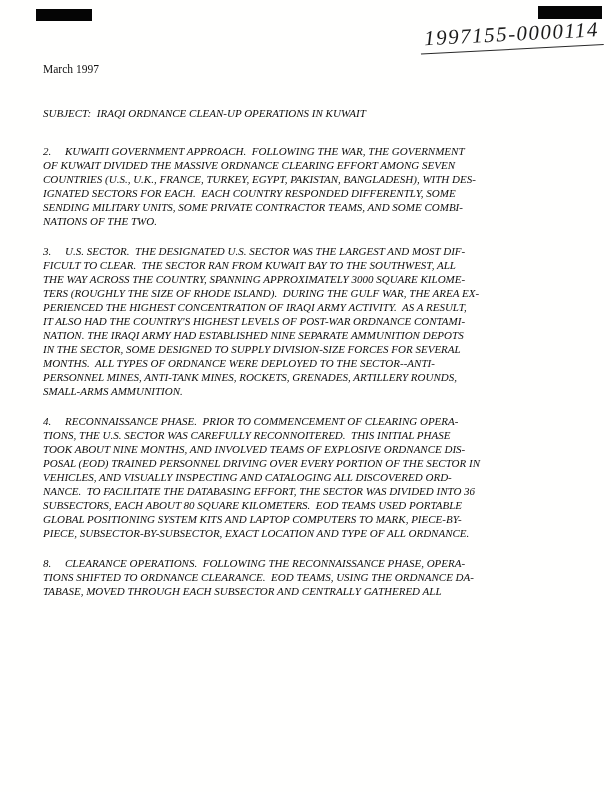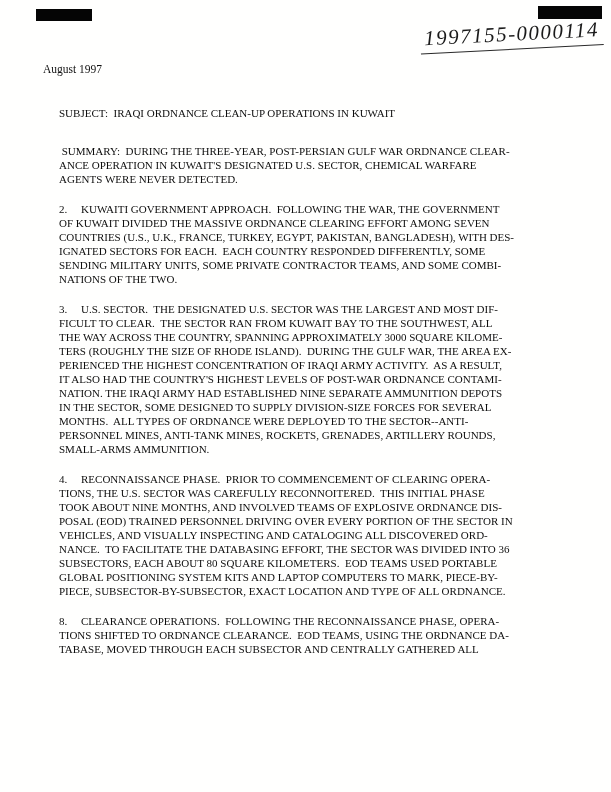--- a/index.html
+++ b/index.html
@@ -58,48 +58,46 @@
     position: absolute;
     left: 43px;
     top: 106px;
     width: 552px;
     font-size: 11px;
     line-height: 14px;
     color: #0e0e0e;
   }
   .doc-body .line-block {
     white-space: pre;
-    margin: 0 0 16px 16px;
+    margin: 0 0 16px 0;
+    font-style: italic;
   }
   .doc-body .subject {
     margin-bottom: 24px;
   }
   .doc-body .last {
     margin-bottom: 0;
   }
 </style>
 </head>
 <body>
 
 <div class="page">
 
   <div class="redaction-bar left"></div>
   <div class="redaction-bar right"></div>
 
   <div class="stamp">
     <span class="stamp-text">1997155-0000114</span>
   </div>
 
-  <div class="date-line">August 1997</div>
+  <div class="date-line">March 1997</div>
 
   <div class="doc-body">
     <div class="line-block subject">SUBJECT:  IRAQI ORDNANCE CLEAN-UP OPERATIONS IN KUWAIT</div>
-    <div class="line-block"> SUMMARY:  DURING THE THREE-YEAR, POST-PERSIAN GULF WAR ORDNANCE CLEAR-
-ANCE OPERATION IN KUWAIT'S DESIGNATED U.S. SECTOR, CHEMICAL WARFARE
-AGENTS WERE NEVER DETECTED.</div>
     <div class="line-block">2.     KUWAITI GOVERNMENT APPROACH.  FOLLOWING THE WAR, THE GOVERNMENT
 OF KUWAIT DIVIDED THE MASSIVE ORDNANCE CLEARING EFFORT AMONG SEVEN
 COUNTRIES (U.S., U.K., FRANCE, TURKEY, EGYPT, PAKISTAN, BANGLADESH), WITH DES-
 IGNATED SECTORS FOR EACH.  EACH COUNTRY RESPONDED DIFFERENTLY, SOME
 SENDING MILITARY UNITS, SOME PRIVATE CONTRACTOR TEAMS, AND SOME COMBI-
 NATIONS OF THE TWO.</div>
     <div class="line-block">3.     U.S. SECTOR.  THE DESIGNATED U.S. SECTOR WAS THE LARGEST AND MOST DIF-
 FICULT TO CLEAR.  THE SECTOR RAN FROM KUWAIT BAY TO THE SOUTHWEST, ALL
 THE WAY ACROSS THE COUNTRY, SPANNING APPROXIMATELY 3000 SQUARE KILOME-
 TERS (ROUGHLY THE SIZE OF RHODE ISLAND).  DURING THE GULF WAR, THE AREA EX-

